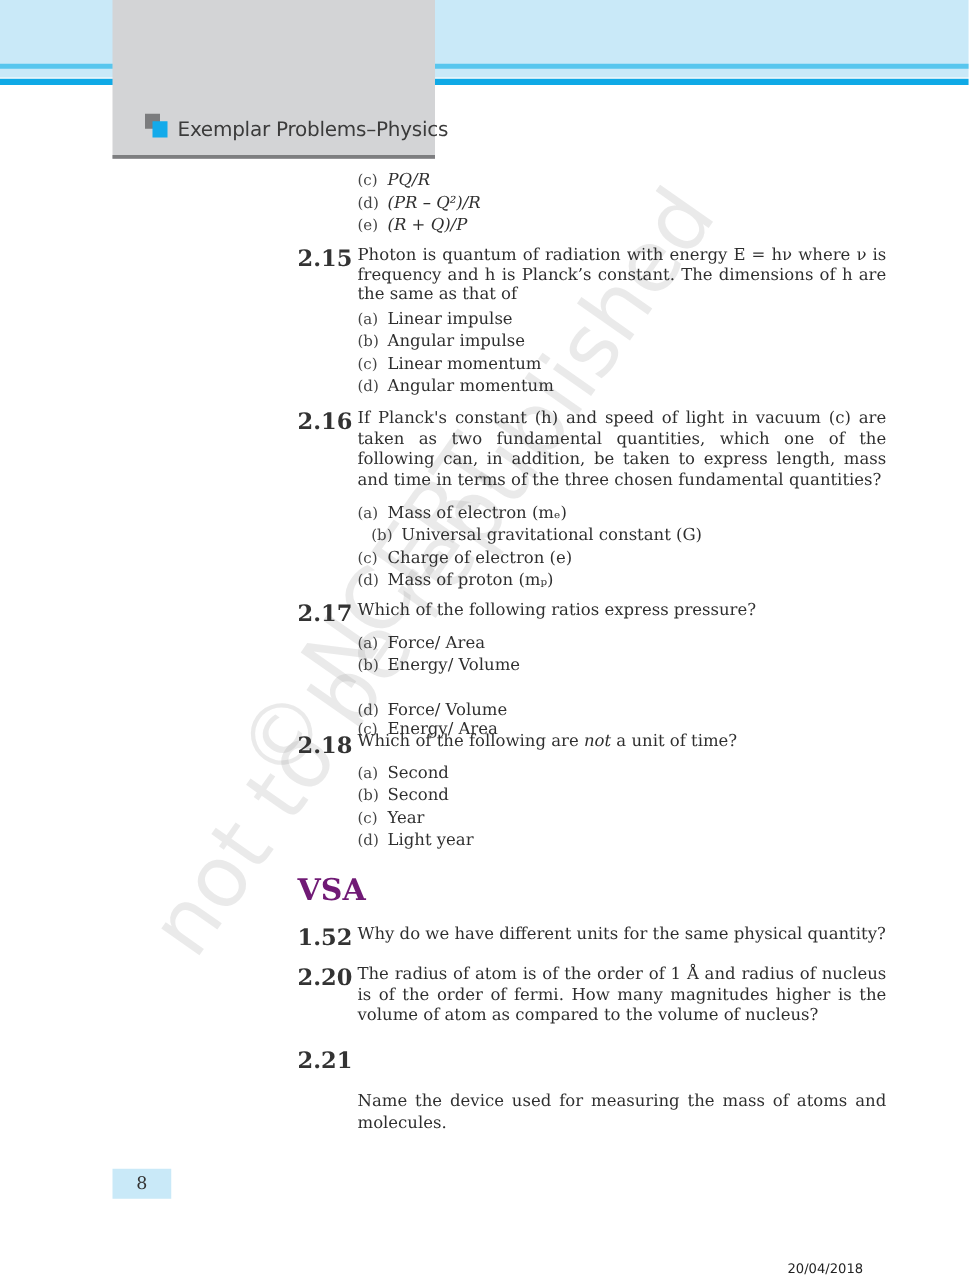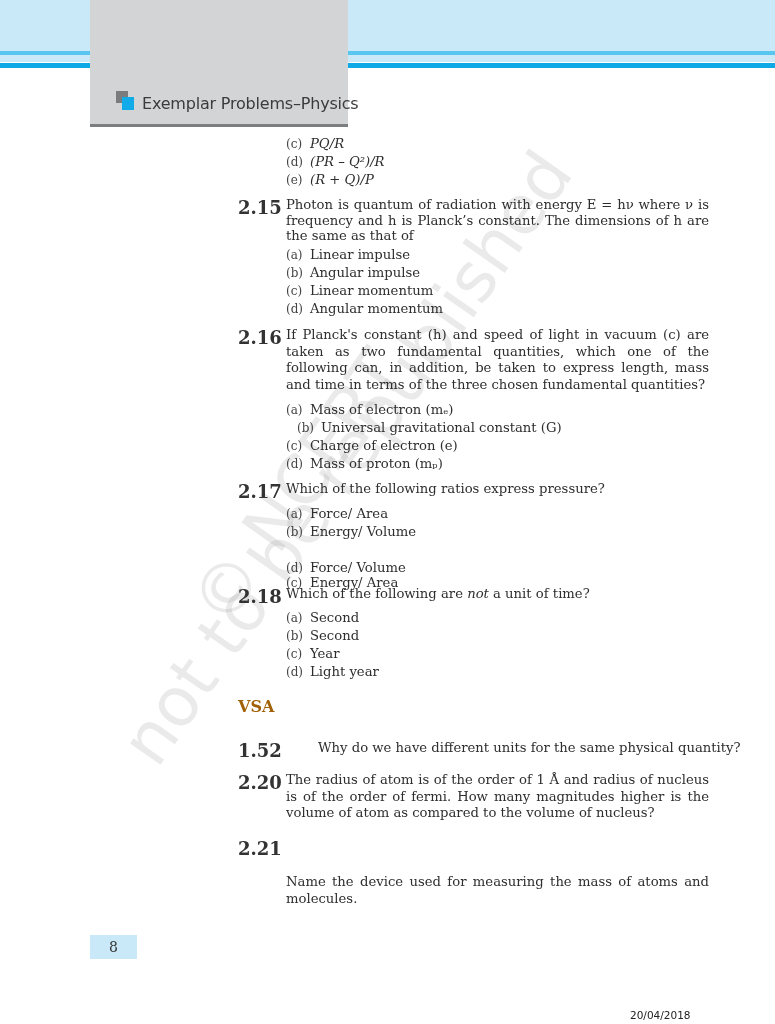--- a/index.html
+++ b/index.html
@@ -10,21 +10,21 @@
   .header-box { position:absolute; left:90px; top:0; width:258px; height:124px; background:#d3d4d6; border-bottom:3px solid #7d7e80; }
   .header-logo { position:absolute; left:116px; top:91px; width:20px; height:20px; }
   .header-logo .sq1 { position:absolute; left:0; top:0; width:12px; height:12px; background:#7b7c7e; }
   .header-logo .sq2 { position:absolute; left:6px; top:6px; width:12px; height:13px; background:#13aaea; }
   .header-title { position:absolute; left:142px; top:94px; font-family:"DejaVu Sans", sans-serif; font-size:16px; color:#3b3b3b; letter-spacing:-0.2px; }
   .q-num { position:absolute; left:238px; font-weight:bold; font-size:18px; color:#333; }
   .q-text { position:absolute; left:286px; width:423px; font-size:13.2px; line-height:15.5px; text-align:justify; color:#2e2e2e; }
   .opt { position:absolute; left:286px; font-size:13.2px; line-height:18px; color:#2e2e2e; white-space:nowrap; }
   .opt .lbl { display:inline-block; width:24px; font-size:12px; color:#444; }
   .opt .math { font-style:italic; }
-  .section-head { position:absolute; left:238px; top:697px; font-family:"DejaVu Serif", serif; font-weight:bold; font-size:16px; color:#a16207; }
+  .section-head { position:absolute; left:238px; top:697px; font-family:"DejaVu Serif", serif; font-weight:bold; font-size:24px; color:#701a75; }
   .page-num { position:absolute; left:90px; top:935px; width:47px; height:24px; background:#c9e9f8; font-size:14px; text-align:center; line-height:24px; color:#333; }
   .date { position:absolute; left:630px; top:976px; font-family:"DejaVu Sans", sans-serif; font-size:10.5px; color:#222;margin-top:33px; }
 
   .watermark { position:absolute; pointer-events:none; color:rgba(160,160,160,0.22); font-family:"DejaVu Sans", sans-serif; white-space:nowrap; transform-origin:left bottom; }
   .wm1 { left:240px; top:560px; font-size:68px; transform:rotate(-55deg); }
   .wm2 { left:170px; top:700px; font-size:68px; transform:rotate(-55deg); }
 </style>
 </head>
 <body>
 
@@ -75,21 +75,21 @@
 <div class="q-num" style="top:586px;">2.18</div>
 <div class="q-text" style="top:586px;"><span>Which of the following are </span><em>not</em><span> a unit of time?</span></div>
 <div class="opt" style="top:609px;"><span class="lbl">(a)</span><span>Second</span></div>
 <div class="opt" style="top:627px;"><span class="lbl">(b)</span><span>Second</span></div>
 <div class="opt" style="top:645px;"><span class="lbl">(c)</span><span>Year</span></div>
 <div class="opt" style="top:663px;"><span class="lbl">(d)</span><span>Light year</span></div>
 
 <div class="section-head">VSA</div>
 
 <div class="q-num" style="top:740px;">1.52</div>
-<div class="q-text" style="top:740px;margin-left:32px;">Why do we have different units for the same physical quantity?</div>
+<div class="q-text" style="top:740px;">Why do we have different units for the same physical quantity?</div>
 
 <div class="q-num" style="top:772px;">2.20</div>
 <div class="q-text" style="top:772px; line-height:16.5px;">The radius of atom is of the order of 1 Å and radius of nucleus is of the order of fermi. How many magnitudes higher is the volume of atom as compared to the volume of nucleus?</div>
 
 <div class="q-num" style="top:838px;">2.21</div>
 <div class="q-text" style="top:838px; line-height:16.5px;margin-top:36px;">Name the device used for measuring the mass of atoms and molecules.</div>
 
 <div class="page-num">8</div>
 <div class="date">20/04/2018</div>
 

